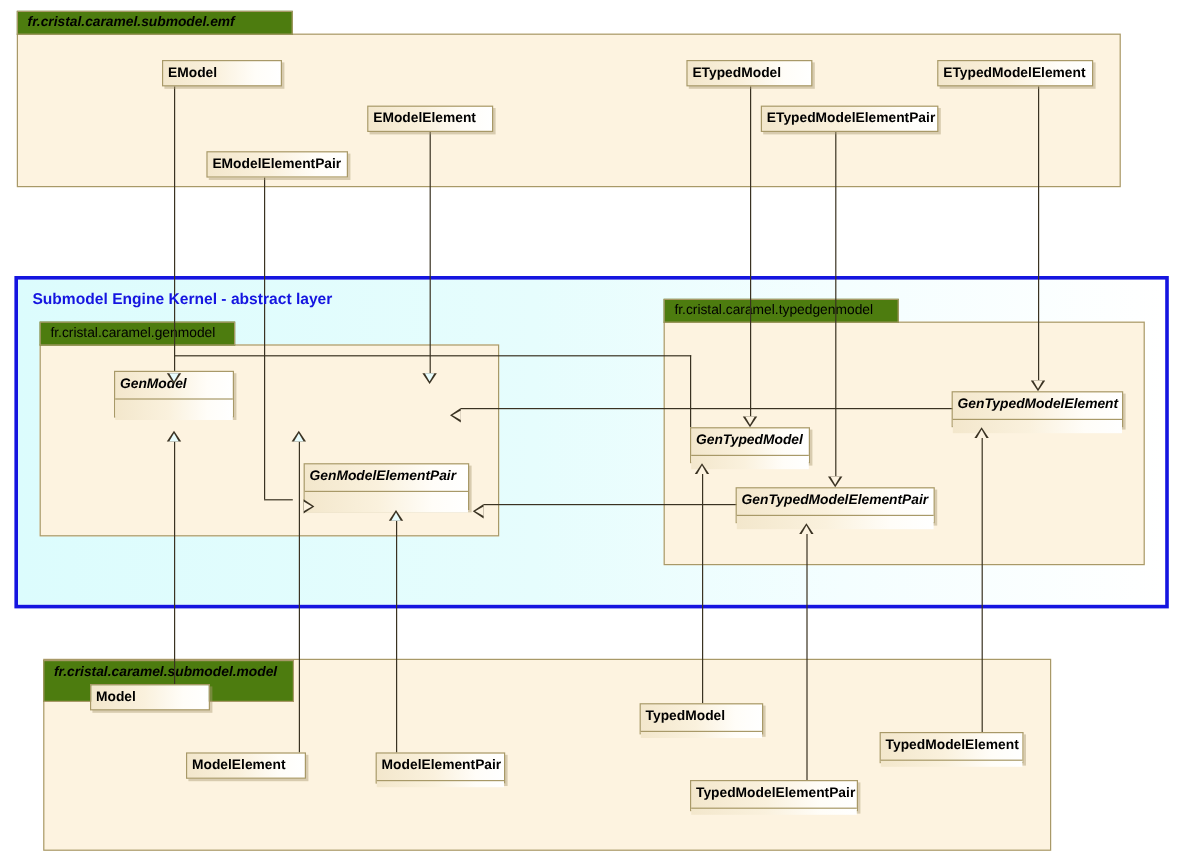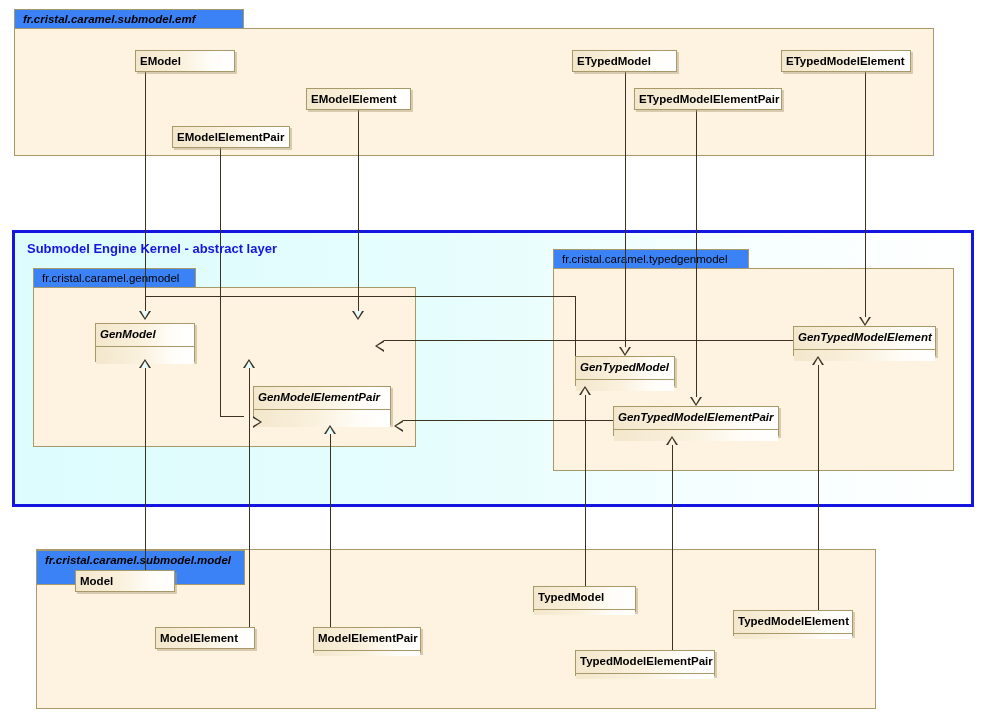--- a/index.html
+++ b/index.html
@@ -12,21 +12,21 @@
     position:relative;
     width:986px;
     height:721px;
     background:#ffffff;
     overflow:hidden;
   }
   .pkg-tab{
     position:absolute;
     box-sizing:border-box;
     border:1px solid #a89968;
-    background:#3b82f6;
+    background:#4d7c0f;
     font-size:11.5px;
     color:#000;
     line-height:1;
     padding:4px 12px 5px 8px;
     white-space:nowrap;
     z-index:3;
   }
   .pkg-tab.italic{font-style:italic;font-weight:bold;}
   .pkg-body{
     position:absolute;
@@ -163,21 +163,21 @@
   <div class="cls" style="left:781px;top:50px;width:130px;height:22px;">
     <span class="name">ETypedModelElement</span>
   </div>
 
   <div id="kernel" style="left:12px;top:230px;width:962px;height:277px;"></div>
   <div id="kernel-label" style="left:27px;top:241px;">Submodel Engine Kernel - abstract layer</div>
 
   <div class="pkg-body" style="left:33px;top:287px;width:383px;height:160px;"></div>
   <div class="pkg-tab" style="left:33px;top:268px;width:163px;height:20px;">fr.cristal.caramel.genmodel</div>
 
-  <div class="cls abstract tall" style="left:95px;top:323px;width:100px;height:39px;">
+  <div class="cls abstract tall" style="left:95px;top:309px;width:100px;height:39px;">
     <span class="name">GenModel</span>
     <div class="compartment"></div>
   </div>
 
 
   <div class="cls abstract tall" style="left:253px;top:386px;width:138px;height:39px;">
     <span class="name">GenModelElementPair</span>
     <div class="compartment"></div>
   </div>
 

